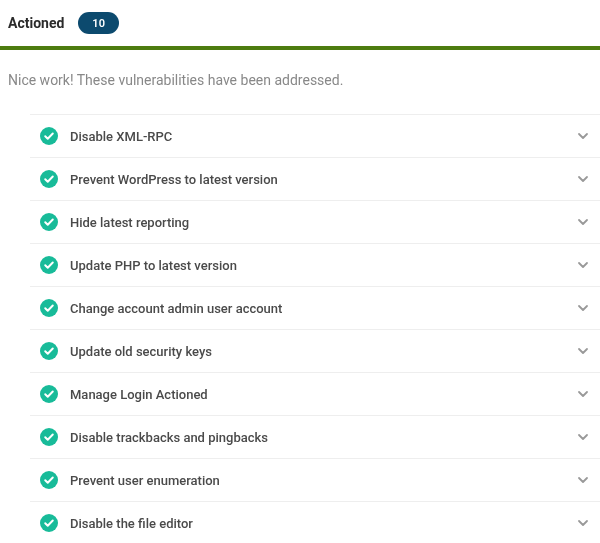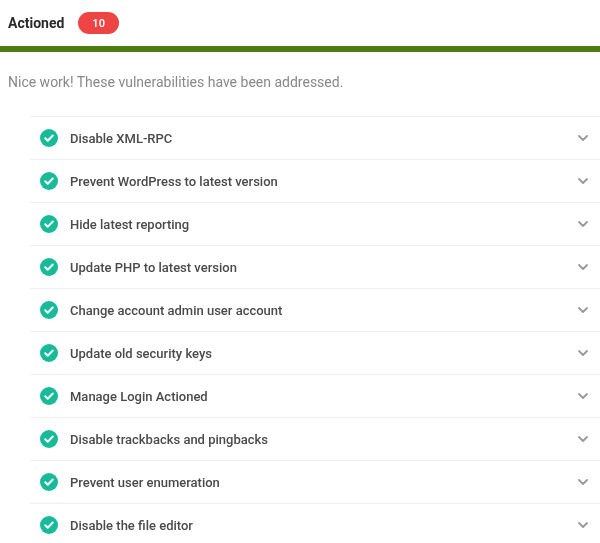--- a/index.html
+++ b/index.html
@@ -7,32 +7,32 @@
       font-family: -apple-system, BlinkMacSystemFont, "Segoe UI", Roboto, Arial, sans-serif;
       background: #fff;
       width: 600px;
       color: #333;
       font-size: 13px;
     }
     .header {
       display: flex;
       align-items: center;
       padding: 12px 4px 12px 8px;
-      border-bottom: 6px solid #4d7c0f;
+      border-bottom: 4px solid #4d7c0f;
     }
     .header-title {
       font-weight: 700;
       font-size: 14px;
       color: #2b2b2b;
     }
     .badge {
       display: inline-flex;
       align-items: center;
       justify-content: center;
-      background: #ef4444;
+      background: #0c4a6e;
       color: #fff;
       font-size: 11px;
       font-weight: 600;
       border-radius: 14px;
       padding: 4px 14px;
       margin-left: 14px;
       min-width: 36px;
       height: 22px;
     }
     .intro {

